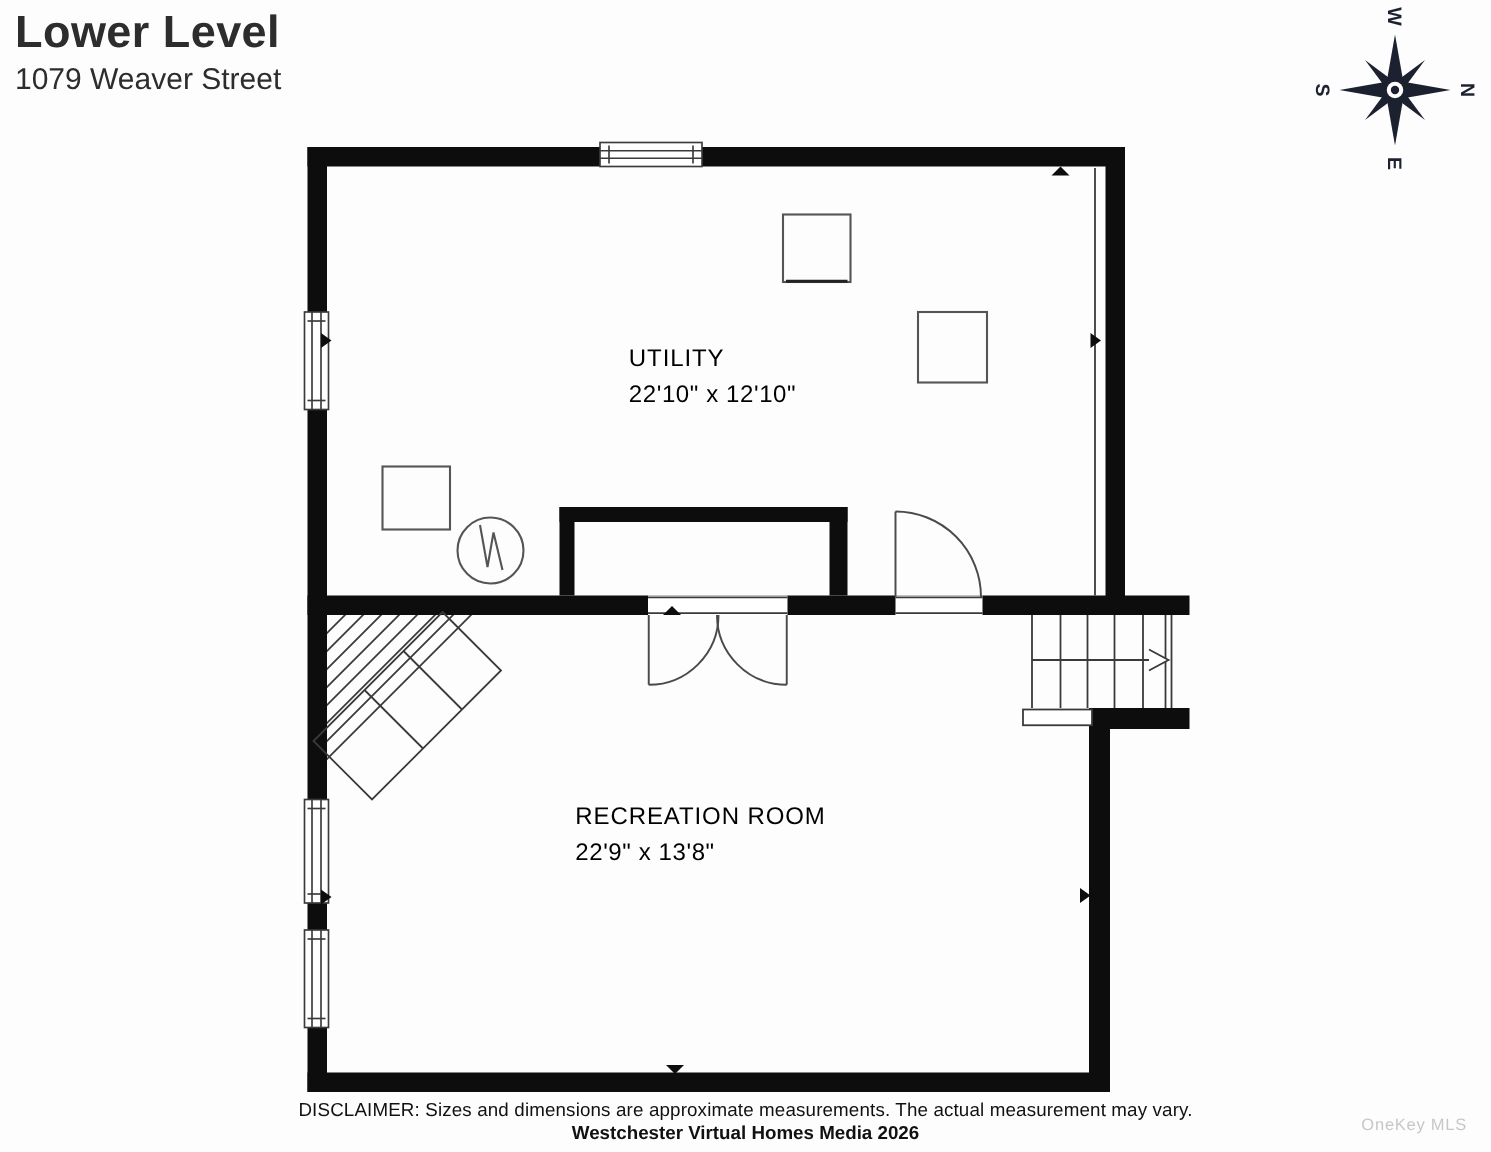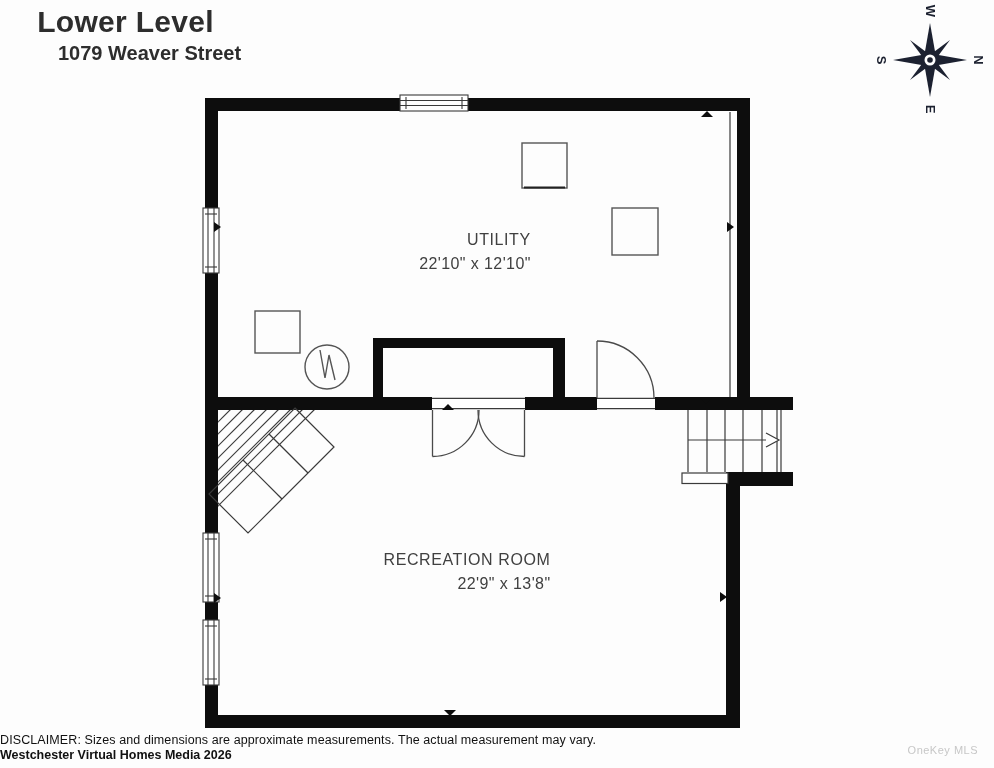--- a/index.html
+++ b/index.html
@@ -3,27 +3,27 @@
 <meta charset="utf-8">
 <style>
   html,body{margin:0;padding:0;}
   body{
     width:994px;height:768px;position:relative;overflow:hidden;
     background:#fdfdfd;
     font-family:"Liberation Sans", sans-serif;
     -webkit-font-smoothing:antialiased;
   }
   .plan-svg{position:absolute;left:0;top:0;}
-  .header{position:absolute;left:10px;top:4px;color:#2d2d2d;text-align:center;}
+  .header{position:absolute;left:10px;top:4px;color:#2d2d2d;}
   .header .title{font-size:30px;font-weight:600;letter-spacing:.3px;line-height:36px;}
-  .header .addr{font-size:20px;font-weight:700;line-height:27px;margin-left:48px;}
-  .room-label{position:absolute;text-align:right;color:#404040;transform:translateX(-50%);}
+  .header .addr{font-size:20px;font-weight:400;line-height:27px;}
+  .room-label{position:absolute;text-align:left;color:#000000;transform:translateX(-50%);}
   .room-label .room-name{font-size:16px;letter-spacing:.6px;line-height:24px;}
   .room-label .room-dims{font-size:16px;letter-spacing:.4px;line-height:24px;}
-  .footer{position:absolute;left:0;right:0;top:733px;color:#111;}
+  .footer{position:absolute;left:0;right:0;top:733px;text-align:center;color:#111;}
   .footer .disclaimer{font-size:12.5px;letter-spacing:.1px;}
   .footer .credit{font-size:12.5px;font-weight:700;margin-top:1px;}
   .watermark{position:absolute;right:16px;top:744px;font-size:11px;color:#c7c7c7;letter-spacing:.5px;}
 </style>
 </head>
 <body>
 
 <svg class="plan-svg" width="994" height="768" viewBox="0 0 994 768">
 
   <g fill="#0d0d0d">
@@ -179,21 +179,21 @@
 <div class="header">
   <div class="title">Lower Level</div>
   <div class="addr">1079 Weaver Street</div>
 </div>
 
 <div class="room-label" style="left:475px;top:228px;">
   <div class="room-name">UTILITY</div>
   <div class="room-dims">22'10" x 12'10"</div>
 </div>
 
-<div class="room-label" style="left:467px;top:548px;">
+<div class="room-label" style="left:467px;top:533px;">
   <div class="room-name">RECREATION ROOM</div>
   <div class="room-dims">22'9" x 13'8"</div>
 </div>
 
 <div class="footer">
   <div class="disclaimer">DISCLAIMER: Sizes and dimensions are approximate measurements. The actual measurement may vary.</div>
   <div class="credit">Westchester Virtual Homes Media 2026</div>
 </div>
 
 <div class="watermark">OneKey MLS</div>

